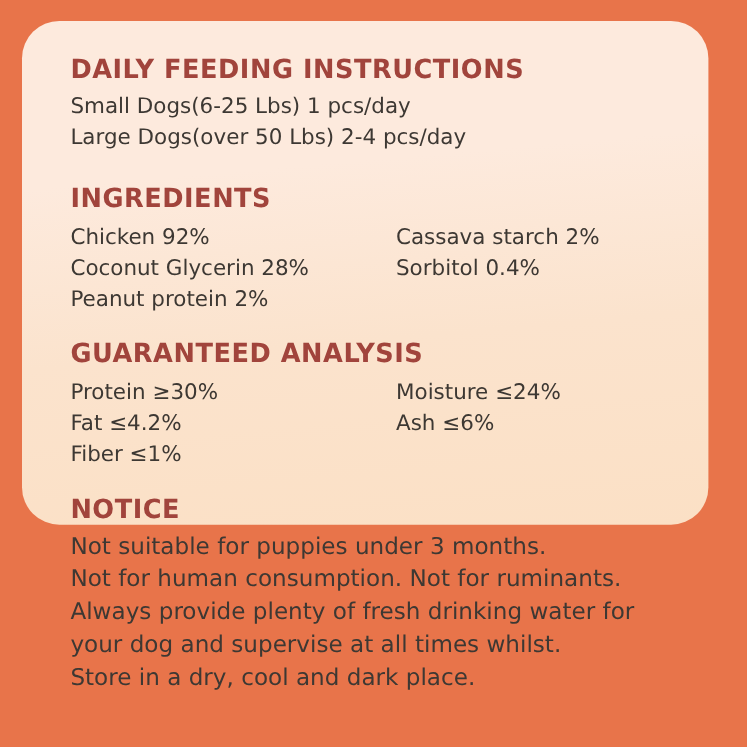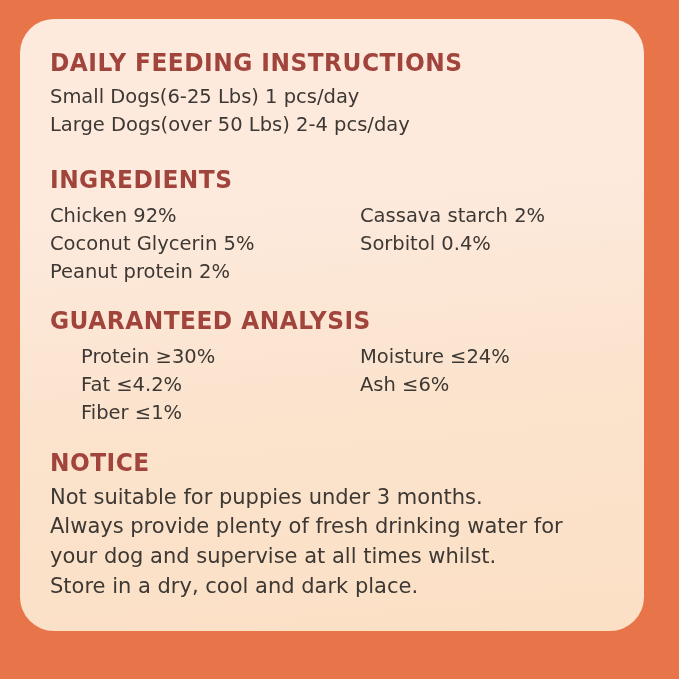--- a/index.html
+++ b/index.html
@@ -11,25 +11,25 @@
     height: 679px;
     background: #e8744a;
     font-family: "DejaVu Sans", sans-serif;
     overflow: hidden;
   }
   .label-card {
     position: absolute;
     left: 20px;
     top: 19px;
     width: 624px;
-    height: 612px;
+    height: 458px;
     background: linear-gradient(175deg, #fdeadd 0%, #fdeadd 30%, #fbe3cd 62%, #fbe0c5 100%);
     border-radius: 34px;
     box-sizing: border-box;
-    padding: 30px 34px 0 30px;
+    padding: 30px 34px 0 44px;
   }
   .section {
     margin-bottom: 0;
   }
   .heading {
     font-family: "DejaVu Sans", sans-serif;
     font-weight: bold;
     font-size: 24px;
     letter-spacing: 0.5px;
     color: #a1443c;
@@ -49,21 +49,21 @@
     justify-content: space-between;
   }
   .col-a {
     width: 238px;
     box-sizing: border-box;
   }
   .col-b {
     width: 250px;
     box-sizing: border-box;
   }
-  .ga .col-a { width: 155px; margin-left: 31px; }
+  .ga .col-a { width: 155px; }
   .ga .col-b { width: 250px; }
   .gap-lg { height: 28px; }
   .gap-md { height: 22px; }
   .notice-line {
     font-size: 21px;
     color: #3d3833;
     line-height: 1.42;
   }
   .s-ingredients .heading { margin-bottom: 8px; }
   .s-ga .heading { margin-bottom: 8px; }
@@ -80,21 +80,21 @@
     <div class="line">Large Dogs(over 50 Lbs) 2-4 pcs/day</div>
   </div>
 
   <div class="gap-lg"></div>
 
   <div class="section s-ingredients">
     <div class="heading">INGREDIENTS</div>
     <div class="two-col">
       <div class="col-a line">Chicken 92%</div>
       <div class="col-b line">Cassava starch 2%</div>
-      <div class="col-a line">Coconut Glycerin 5%</div>
+      <div class="col-a line">Coconut Glycerin 28%</div>
       <div class="col-b line">Sorbitol 0.4%</div>
       <div class="col-a line">Peanut protein 2%</div>
     </div>
   </div>
 
   <div class="gap-md"></div>
 
   <div class="section s-ga ga">
     <div class="heading">GUARANTEED ANALYSIS</div>
     <div class="two-col">
@@ -104,17 +104,18 @@
       <div class="col-b line">Ash ≤6%</div>
       <div class="col-a line">Fiber ≤1%</div>
     </div>
   </div>
 
   <div class="gap-md"></div>
 
   <div class="section s-notice">
     <div class="heading">NOTICE</div>
     <div class="notice-line">Not suitable for puppies under 3 months.</div>
+    <div class="notice-line">Not for human consumption. Not for ruminants.</div>
     <div class="notice-line">Always provide plenty of fresh drinking water for your dog and supervise at all times whilst.</div>
     <div class="notice-line">Store in a dry, cool and dark place.</div>
   </div>
 
 </div>
 
 </body></html>

